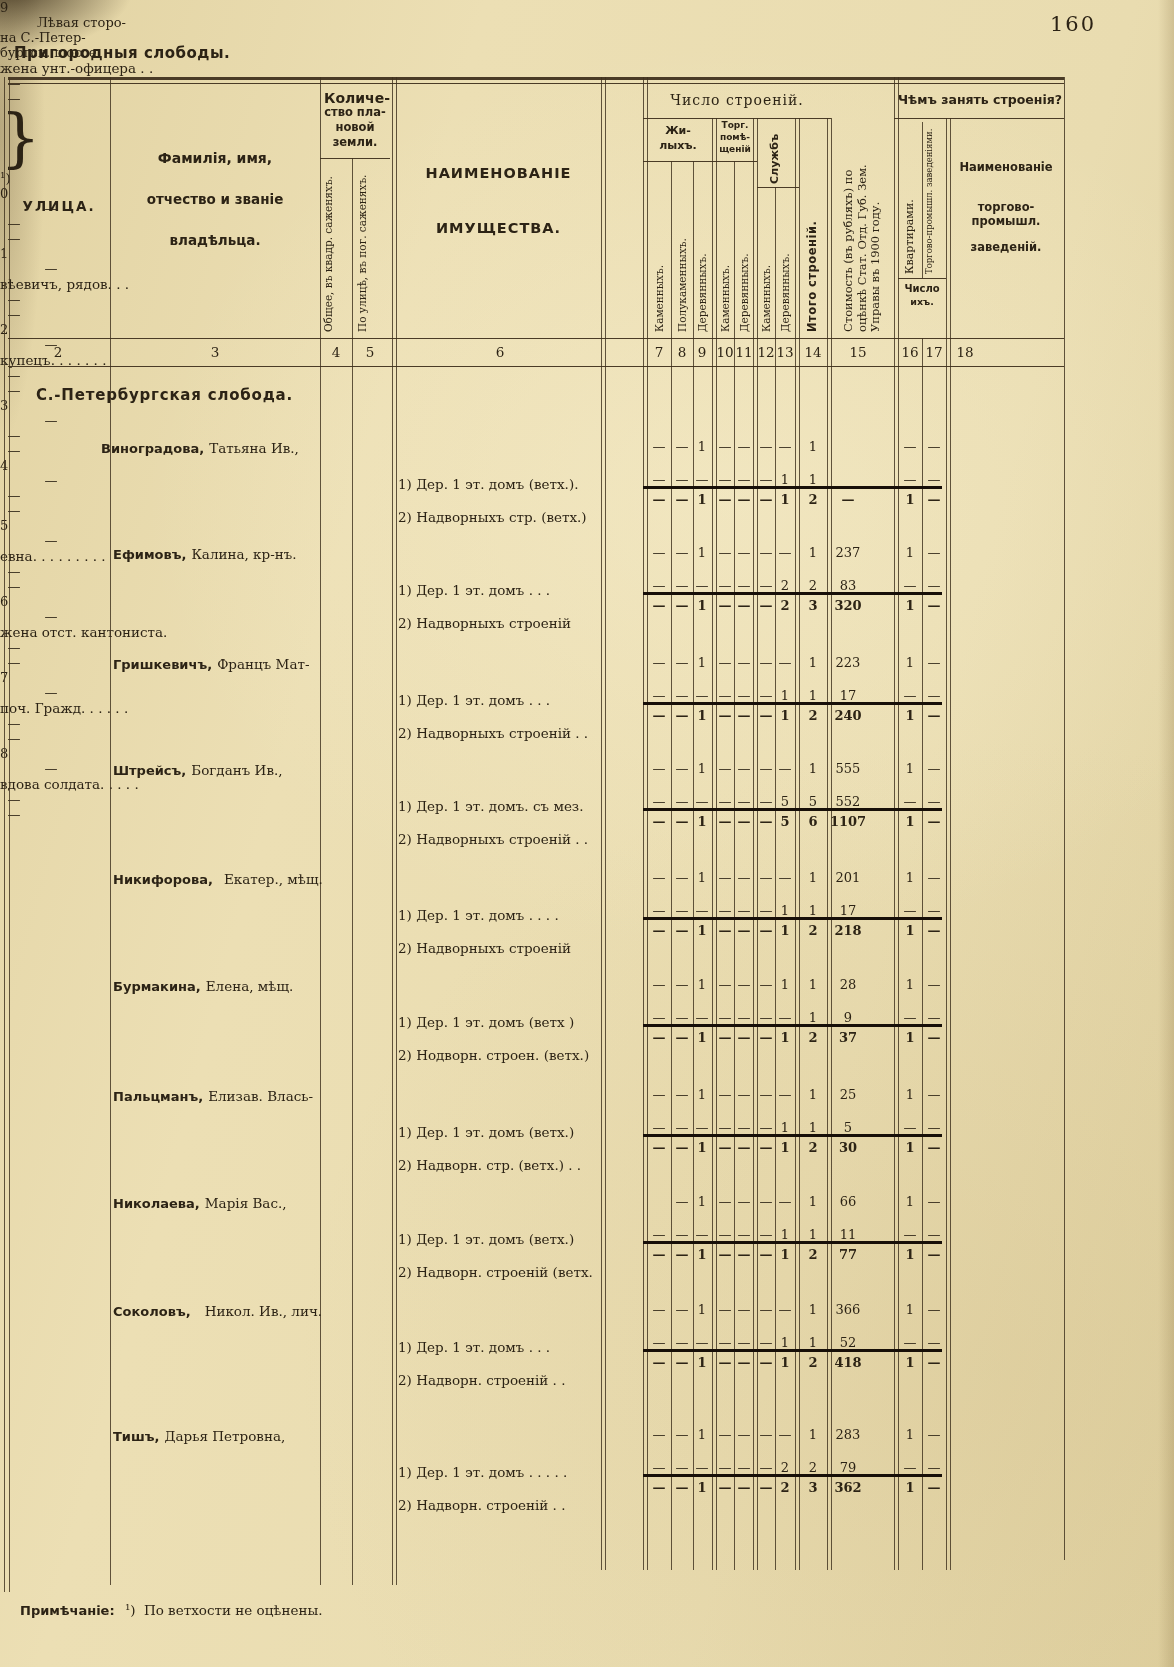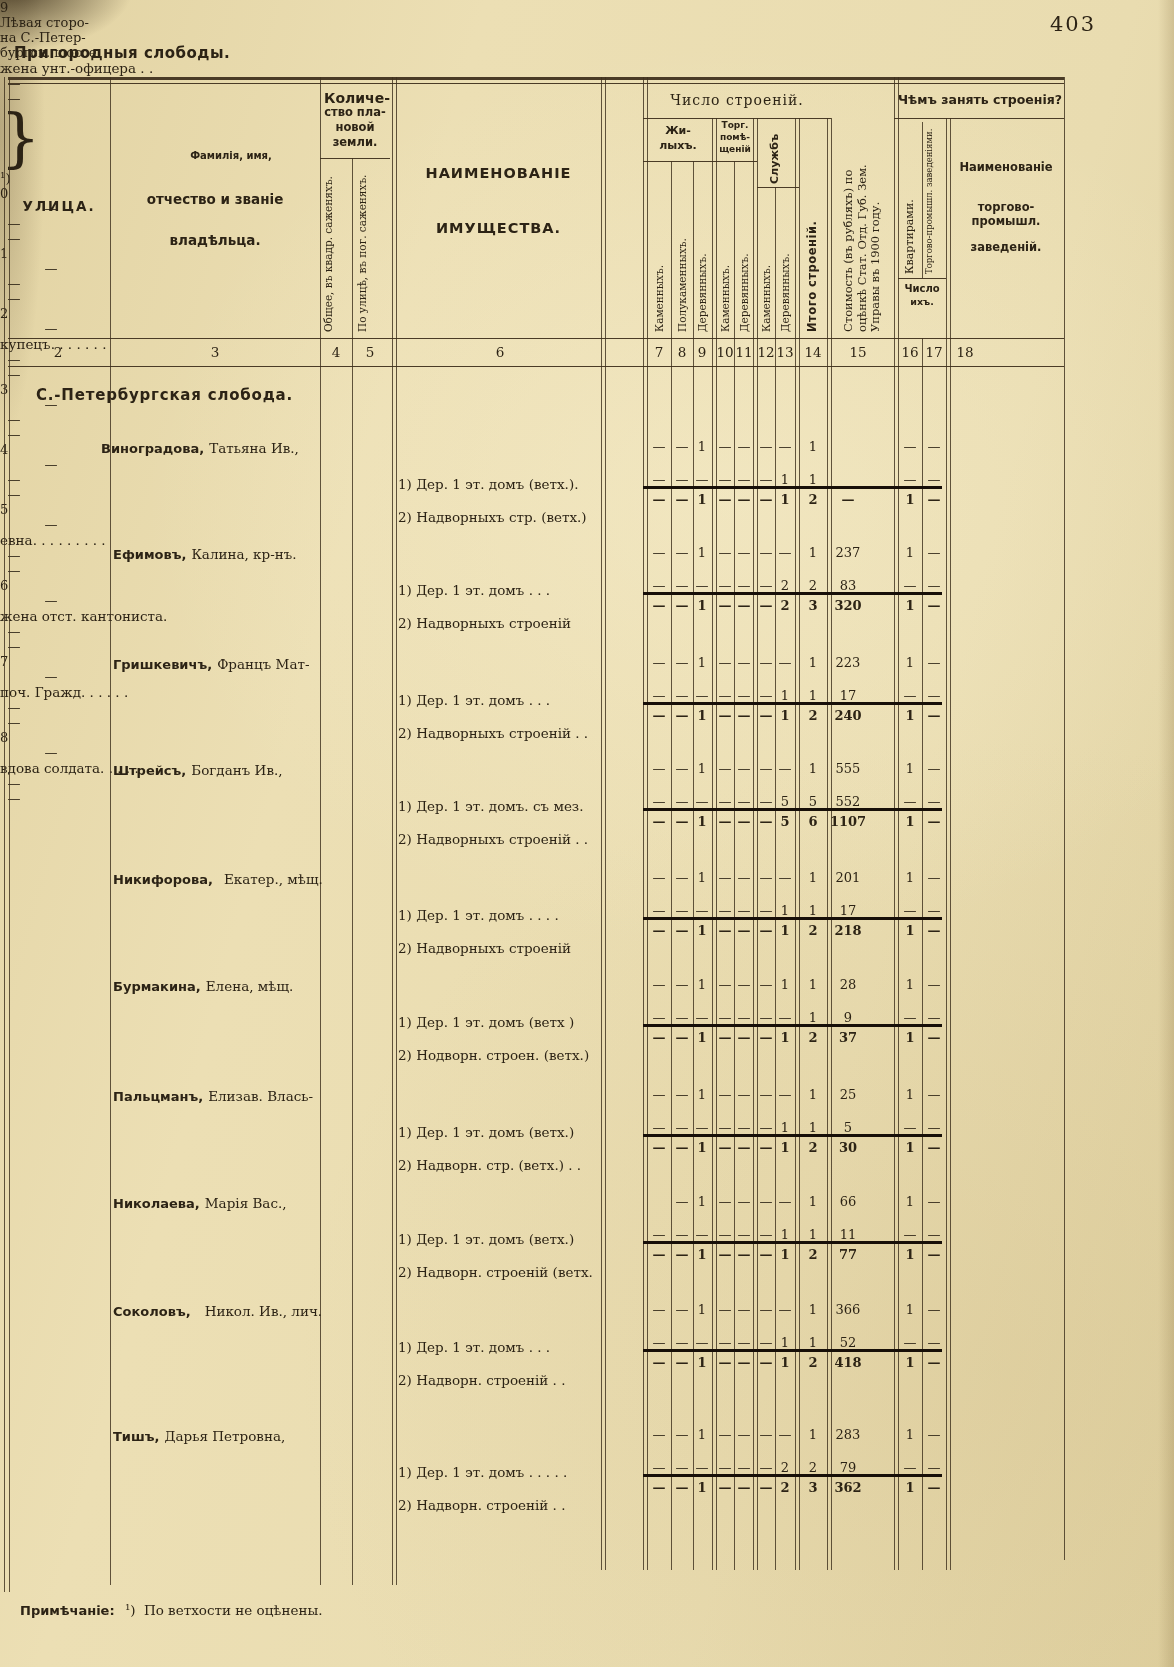--- a/index.html
+++ b/index.html
@@ -31,25 +31,25 @@
   .colnum{position:absolute;width:28px;text-align:center;font-size:13.5px;font-family:"DejaVu Serif",serif;}
   .name1{position:absolute;font-size:13.5px;white-space:nowrap;}
   .surname{font-family:"DejaVu Sans",sans-serif;font-weight:bold;font-size:13px;}
   .desc{position:absolute;font-size:13.5px;white-space:nowrap;font-family:"DejaVu Serif",serif;margin-top:37px;}
 </style>
 </head>
 <body>
 
 <div class="page" id="sheet">
 
-  <div class="abs serif" style="left:1050px;top:12px;font-size:21px;letter-spacing:2px;">403</div>
+  <div class="abs serif" style="left:1050px;top:12px;font-size:21px;letter-spacing:2px;">160</div>
   <div class="abs sans" style="left:14px;top:44px;font-size:15px;letter-spacing:.5px;">Пригородныя слободы.</div>
 
   <div class="abs sans ctr" style="left:8px;top:198px;width:102px;font-size:13.5px;letter-spacing:2px;">УЛИЦА.</div>
-  <div class="abs sans ctr" style="left:128px;top:150px;width:206px;font-size:10px;">Фамилія, имя,</div>
+  <div class="abs sans ctr" style="left:112px;top:150px;width:206px;font-size:14px;">Фамилія, имя,</div>
   <div class="abs sans ctr" style="left:112px;top:191px;width:206px;font-size:13.5px;">отчество и званіе</div>
   <div class="abs sans ctr" style="left:112px;top:232px;width:206px;font-size:13.5px;">владѣльца.</div>
   <div class="abs sans ctr" style="left:320px;top:90px;width:70px;font-size:14px;text-align:right;">Количе-</div>
   <div class="abs sans ctr" style="left:320px;top:105px;width:70px;font-size:11.5px;">ство пла-</div>
   <div class="abs sans ctr" style="left:320px;top:120px;width:70px;font-size:11.5px;">новой</div>
   <div class="abs sans ctr" style="left:320px;top:135px;width:70px;font-size:11.5px;">земли.</div>
   <div class="rot serif nw" style="left:322px;top:332px;width:170px;white-space:normal;font-size:10.5px;">Общее, въ квадр. саженяхъ.</div>
   <div class="rot serif" style="left:356px;top:332px;width:170px;font-size:10.5px;">По улицѣ, въ пог. саженяхъ.</div>
   <div class="abs sans ctr" style="left:398px;top:165px;width:201px;font-size:14.5px;letter-spacing:1px;">НАИМЕНОВАНІЕ</div>
   <div class="abs sans ctr" style="left:398px;top:220px;width:201px;font-size:14.5px;letter-spacing:1px;">ИМУЩЕСТВА.</div>
@@ -140,21 +140,21 @@
     <div class="colnum" style="left: 711px; top: 344px;">10</div>
     <div class="colnum" style="left: 730px; top: 344px;">11</div>
     <div class="colnum" style="left: 752px; top: 344px;">12</div>
     <div class="colnum" style="left: 771px; top: 344px;">13</div>
     <div class="colnum" style="left: 799px; top: 344px;">14</div>
     <div class="colnum" style="left: 844px; top: 344px;">15</div>
     <div class="colnum" style="left: 896px; top: 344px;">16</div>
     <div class="colnum" style="left: 920px; top: 344px;">17</div>
     <div class="colnum" style="left: 951px; top: 344px;">18</div>
     <div class="serif" style="left: -4px; top: 442px; font-size: 13px;">9</div>
-    <div class="serif nw" style="left: 11px; top: 442px; font-size: 13px;">Лѣвая сторо-</div>
+    <div class="serif nw" style="left: 11px; top: 442px; font-size: 13px; padding-left: 37px;">Лѣвая сторо-</div>
     <div class="serif nw" style="left: 11px; top: 461px; font-size: 13px;">на С.-Петер-</div>
     <div class="serif nw" style="left: 11px; top: 480px; font-size: 13px;">бургск. шоссе</div>
     <div class="name1" style="left: 101px; top: 440px;"><span class="surname">Виноградова,</span><span class="serif" style="margin-left: 5px;">Татьяна Ив.,</span></div>
     <div class="serif nw" style="left: 131px; top: 459px; font-size: 13.5px;">жена унт.-офицера . .</div>
     <div class="serif ctr" style="left: 322px; top: 462px; width: 28px; font-size: 13px;">—</div>
     <div class="serif ctr" style="left: 356px; top: 462px; width: 28px; font-size: 13px;">—</div>
     <div class="desc" style="left: 398px; top: 439px;">1) Дер. 1 эт. домъ (ветх.).</div>
     <div class="cell" style="left: 645px; top: 439px;">—</div>
     <div class="cell" style="left: 668px; top: 439px;">—</div>
     <div class="cell" style="left: 688px; top: 439px;">1</div>
@@ -227,20 +227,21 @@
     <div class="cell tot" style="left: 730px; top: 598px;">—</div>
     <div class="cell tot" style="left: 752px; top: 598px;">—</div>
     <div class="cell tot" style="left: 771px; top: 598px;">2</div>
     <div class="cell tot" style="left: 799px; top: 598px;">3</div>
     <div class="cell tot c15" style="left: 808px; top: 598px;">320</div>
     <div class="cell tot" style="left: 896px; top: 598px;">1</div>
     <div class="cell tot" style="left: 920px; top: 598px;">—</div>
     <div class="serif" style="left: -4px; top: 658px; font-size: 13px;">1</div>
     <div class="serif ctr" style="left: 8px; top: 659px; width: 102px; font-size: 13px;">—</div>
     <div class="name1" style="left: 113px; top: 656px;"><span class="surname">Гришкевичъ,</span><span class="serif" style="margin-left: 5px;">Францъ Мат-</span></div>
+    <div class="serif nw" style="left: 131px; top: 675px; font-size: 13.5px;">вѣевичъ, рядов. . .</div>
     <div class="serif ctr" style="left: 322px; top: 678px; width: 28px; font-size: 13px;">—</div>
     <div class="serif ctr" style="left: 356px; top: 678px; width: 28px; font-size: 13px;">—</div>
     <div class="desc" style="left: 398px; top: 655px;">1) Дер. 1 эт. домъ . . .</div>
     <div class="cell" style="left: 645px; top: 655px;">—</div>
     <div class="cell" style="left: 668px; top: 655px;">—</div>
     <div class="cell" style="left: 688px; top: 655px;">1</div>
     <div class="cell" style="left: 711px; top: 655px;">—</div>
     <div class="cell" style="left: 730px; top: 655px;">—</div>
     <div class="cell" style="left: 752px; top: 655px;">—</div>
     <div class="cell" style="left: 771px; top: 655px;">—</div>

